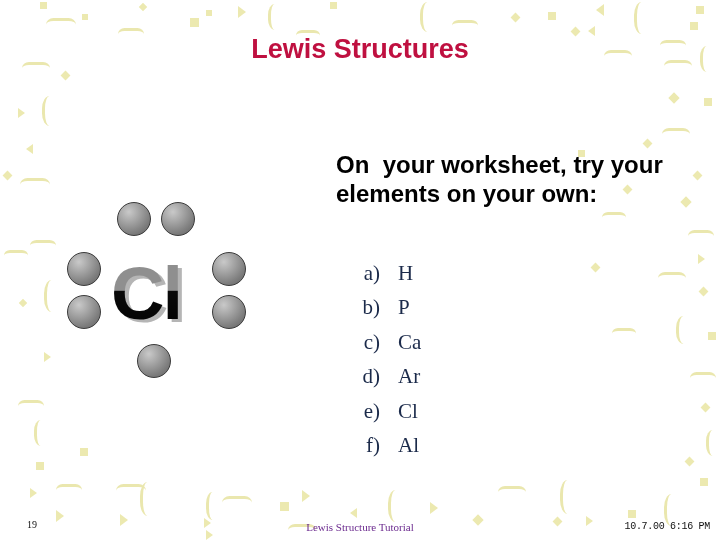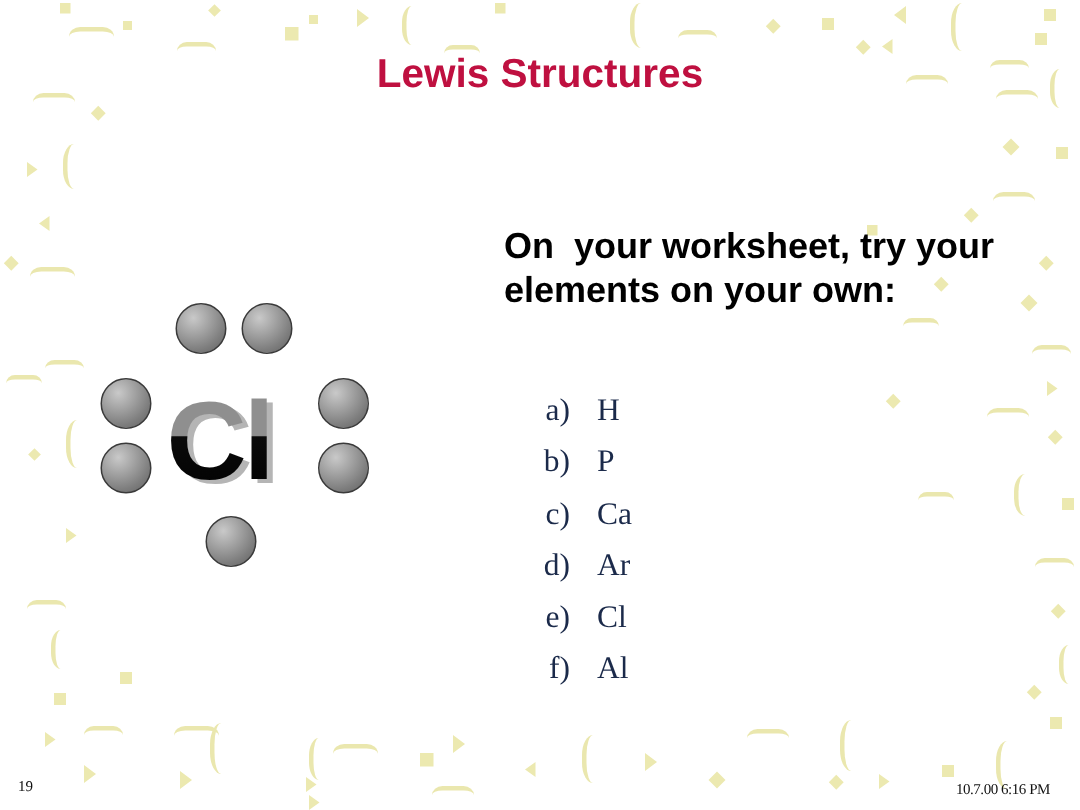--- a/index.html
+++ b/index.html
@@ -145,43 +145,43 @@
     width: 40px;
     text-align: right;
     padding-right: 18px;
     box-sizing: border-box;
   }
   .list-value { text-align: left; }
 
   
   #page-number {
     position: absolute;
-    left: 12px;
+    left: 27px;
     top: 519px;
     font-size: 10px;
     color: #101010;
     font-family: "Liberation Serif", serif;
   }
   #footer-center {
     position: absolute;
     left: 0;
     top: 521px;
     width: 720px;
     text-align: center;
     font-size: 11px;
     color: #6b2a8e;
     font-family: "Liberation Serif", serif;
   }
   #footer-timestamp {
     position: absolute;
-    right: 20px;
+    right: 10px;
     top: 521px;
     font-size: 10px;
     color: #101010;
-    font-family: Liberation Serif, serif;
+    font-family: Liberation Mono, monospace;
     letter-spacing: -0.3px;
   }
 </style>
 </head>
 <body>
 
 <div id="slide">
 
   <div id="confetti-layer">
 
@@ -317,15 +317,16 @@
       <span class="list-marker">e)</span>
       <span class="list-value">Cl</span>
     </div>
     <div class="list-row">
       <span class="list-marker">f)</span>
       <span class="list-value">Al</span>
     </div>
   </div>
 
   <div id="page-number">19</div>
+  <div id="footer-center">Lewis Structure Tutorial</div>
   <div id="footer-timestamp">10.7.00 6:16 PM</div>
 
 </div>
 
 </body></html>

